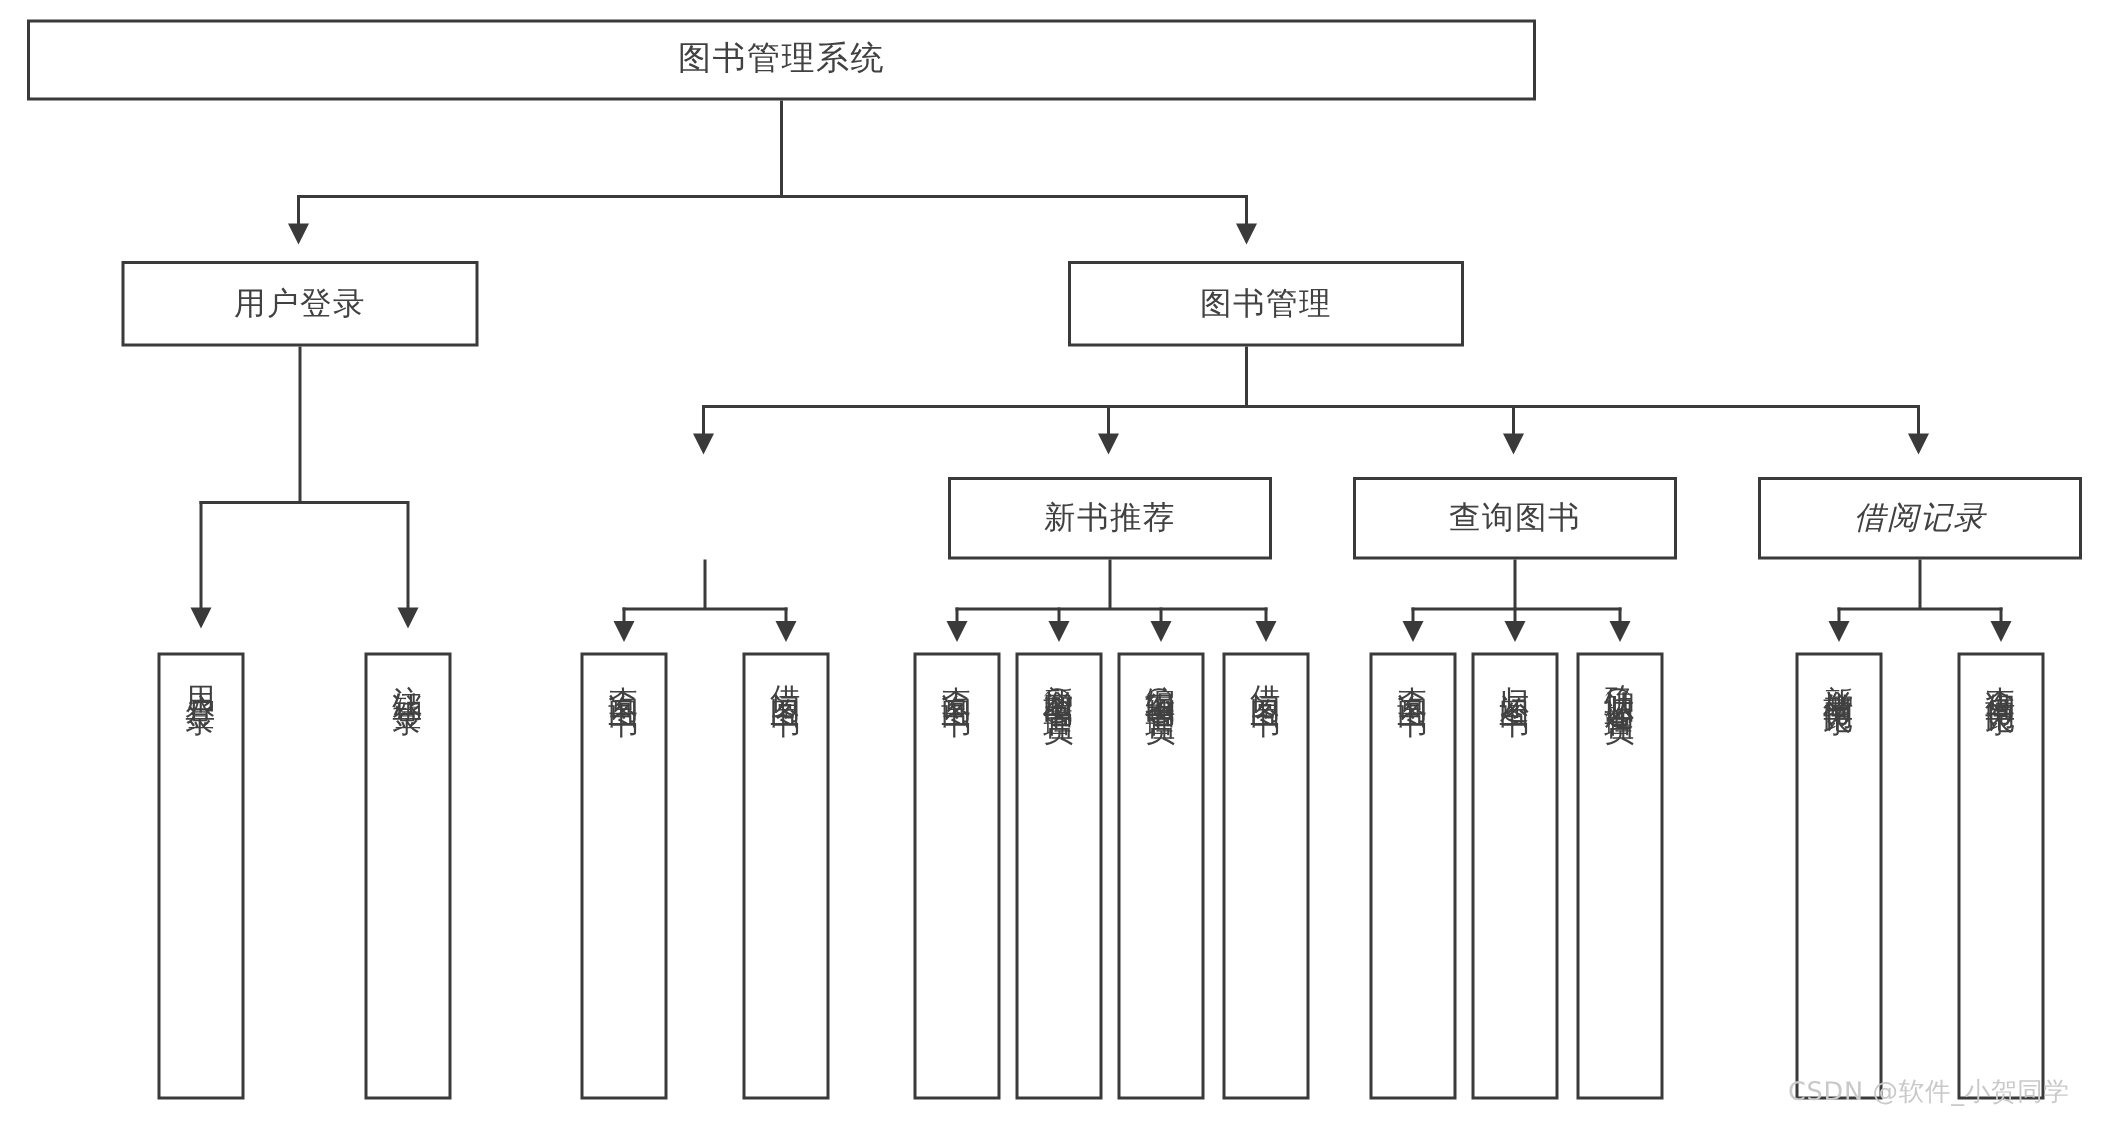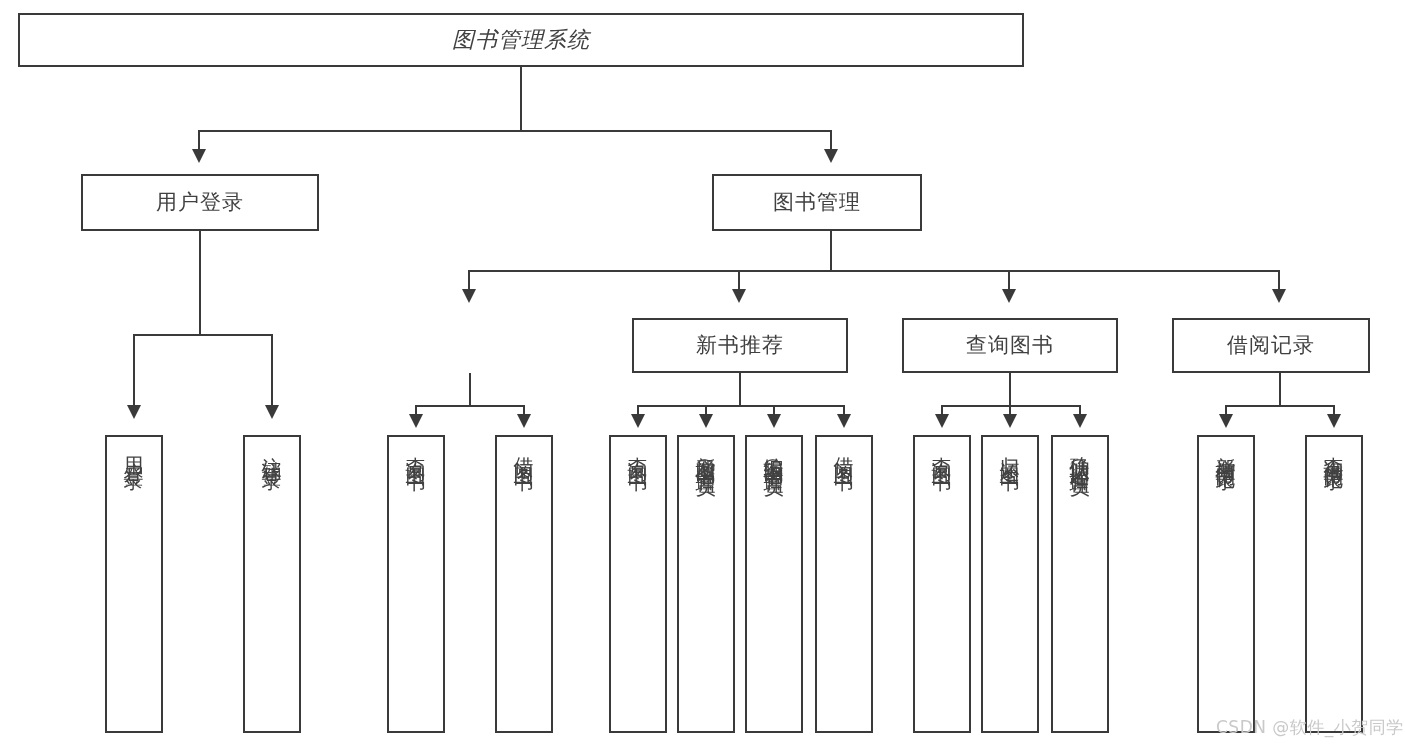--- a/index.html
+++ b/index.html
@@ -27,21 +27,21 @@
     align-items:center;
     justify-content:center;
     text-align:center;
     color:#414141;
     line-height:1.22;
   }
   .node.h{           
     font-size:21px;
     letter-spacing:1px;
   }
-  .node.root{ font-size:22px;font-style:italic; }
+  .node.root{ font-size:22px; }
   .node.v{           
     font-size:20px;
     align-items:flex-start;
     justify-content:center;
     padding-top:4px;
   }
   .node.v .vtext{
     writing-mode:vertical-rl;
     text-orientation:upright;
     letter-spacing:5px;
@@ -68,21 +68,20 @@
   }
 
   
   #watermark{
     position:absolute;
     color:#c9c9c9;
     font-size:17px;
     white-space:nowrap;
     letter-spacing:0.5px;
     pointer-events:none;
-    margin-left:24px;
   }
 </style>
 </head>
 <body>
 
 <div id="canvas">
 
   <div class="node h root" style="left:18px;top:13px;width:1006px;height:54px;">
     <span>图书管理系统</span>
   </div>
@@ -91,21 +90,21 @@
   <div class="ln hln" style="left:198px;top:130px;width:634px;"></div>
   <div class="ln vln" style="left:198px;top:130px;height:20px;"></div>
   <div class="arrow" style="left:192px;top:149px;"></div>
   <div class="ln vln" style="left:830px;top:130px;height:20px;"></div>
   <div class="arrow" style="left:824px;top:149px;"></div>
 
   <div class="node h" style="left:81px;top:174px;width:238px;height:57px;">
     <span>用户登录</span>
   </div>
 
-  <div class="node h" style="left:712px;top:174px;width:210px;height:57px;">
+  <div class="node h" style="left:712px;top:174px;width:264px;height:57px;">
     <span>图书管理</span>
   </div>
 
   <div class="ln vln" style="left:199px;top:231px;height:104px;"></div>
   <div class="ln hln" style="left:133px;top:334px;width:139px;"></div>
   <div class="ln vln" style="left:133px;top:334px;height:72px;"></div>
   <div class="arrow" style="left:127px;top:405px;"></div>
   <div class="ln vln" style="left:271px;top:334px;height:72px;"></div>
   <div class="arrow" style="left:265px;top:405px;"></div>
 
@@ -127,21 +126,21 @@
   <div class="arrow" style="left:1002px;top:289px;"></div>
   <div class="ln vln" style="left:1278px;top:270px;height:20px;"></div>
   <div class="arrow" style="left:1272px;top:289px;"></div>
 
   <div class="node h" style="left:632px;top:318px;width:216px;height:55px;">
     <span>新书推荐</span>
   </div>
   <div class="node h" style="left:902px;top:318px;width:216px;height:55px;">
     <span>查询图书</span>
   </div>
-  <div class="node h" style="left:1172px;top:318px;width:198px;height:55px;">
+  <div class="node h" style="left:1172px;top:318px;width:216px;height:55px;font-style:italic;">
     <span>借阅记录</span>
   </div>
 
   <div class="ln vln" style="left:469px;top:373px;height:33px;"></div>
   <div class="ln hln" style="left:415px;top:405px;width:110px;"></div>
   <div class="ln vln" style="left:415px;top:405px;height:10px;"></div>
   <div class="arrow" style="left:409px;top:414px;"></div>
   <div class="ln vln" style="left:523px;top:405px;height:10px;"></div>
   <div class="arrow" style="left:517px;top:414px;"></div>
 

